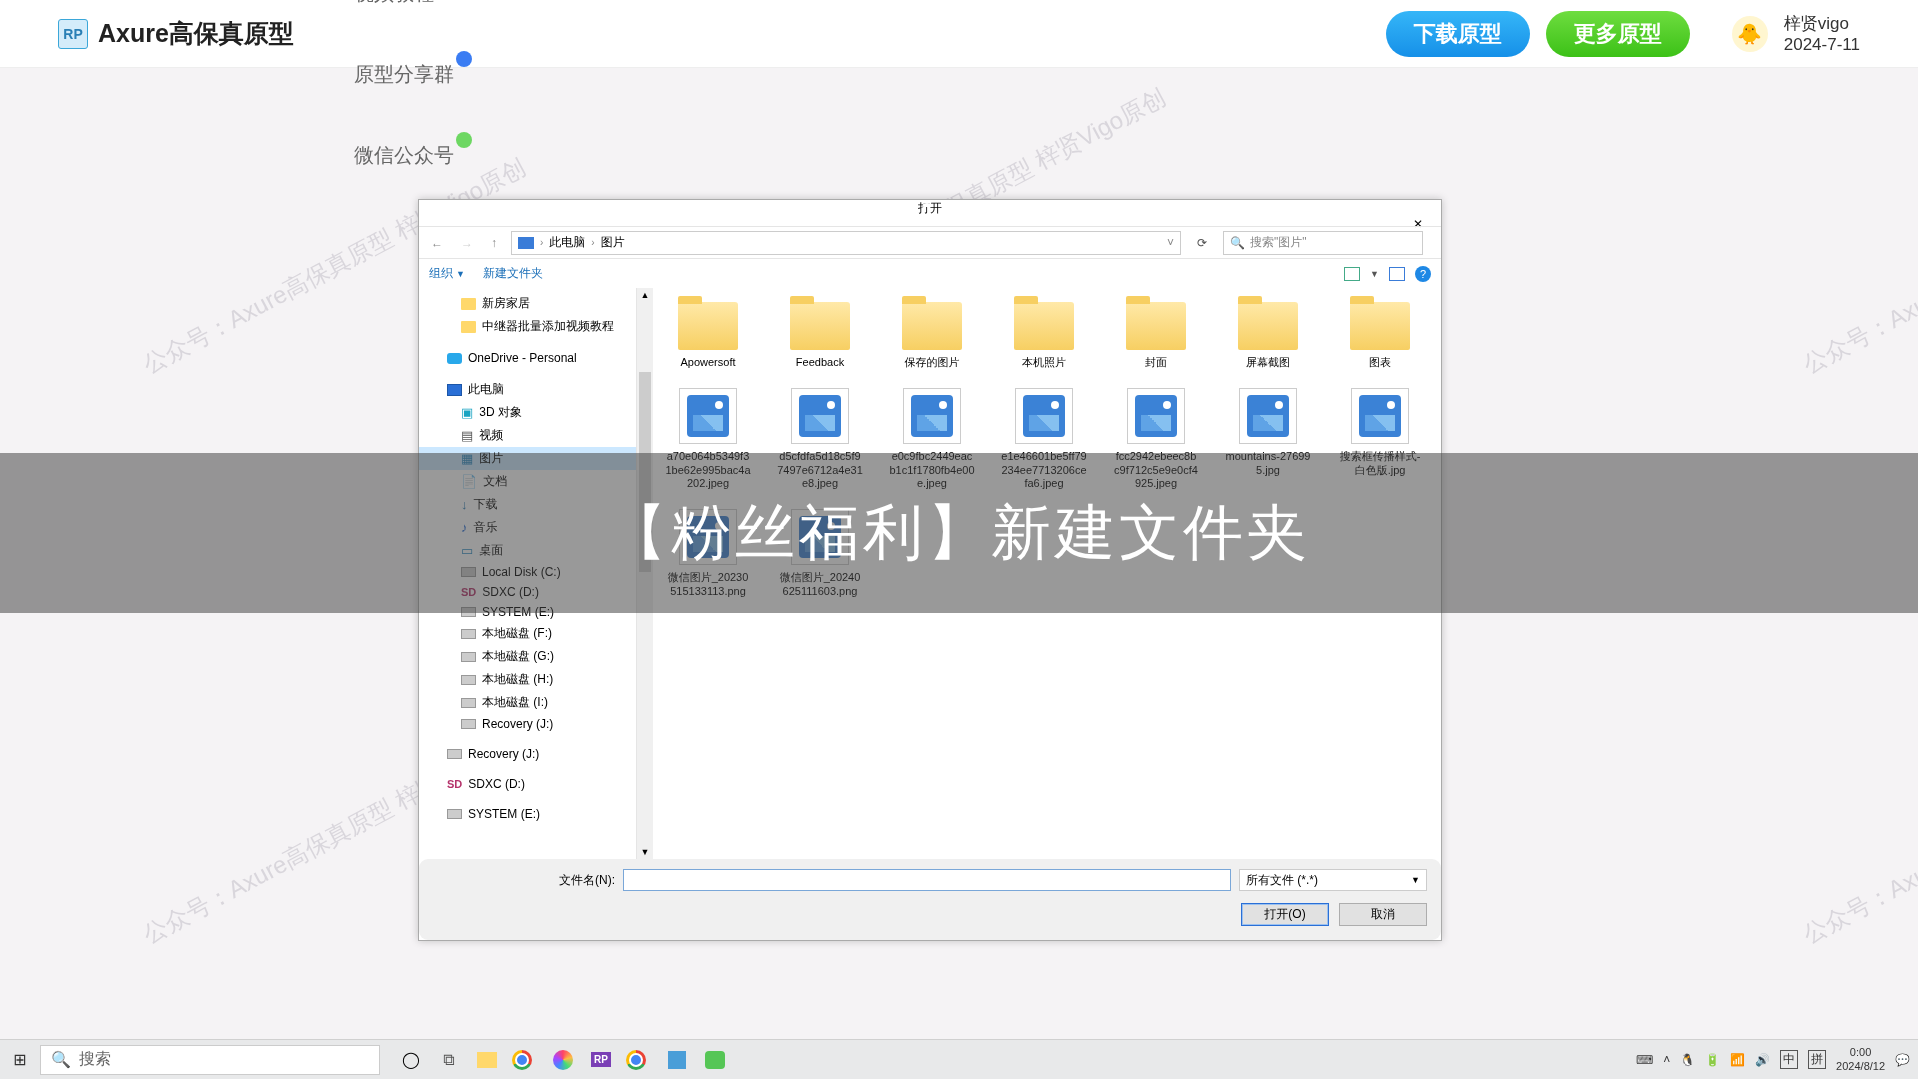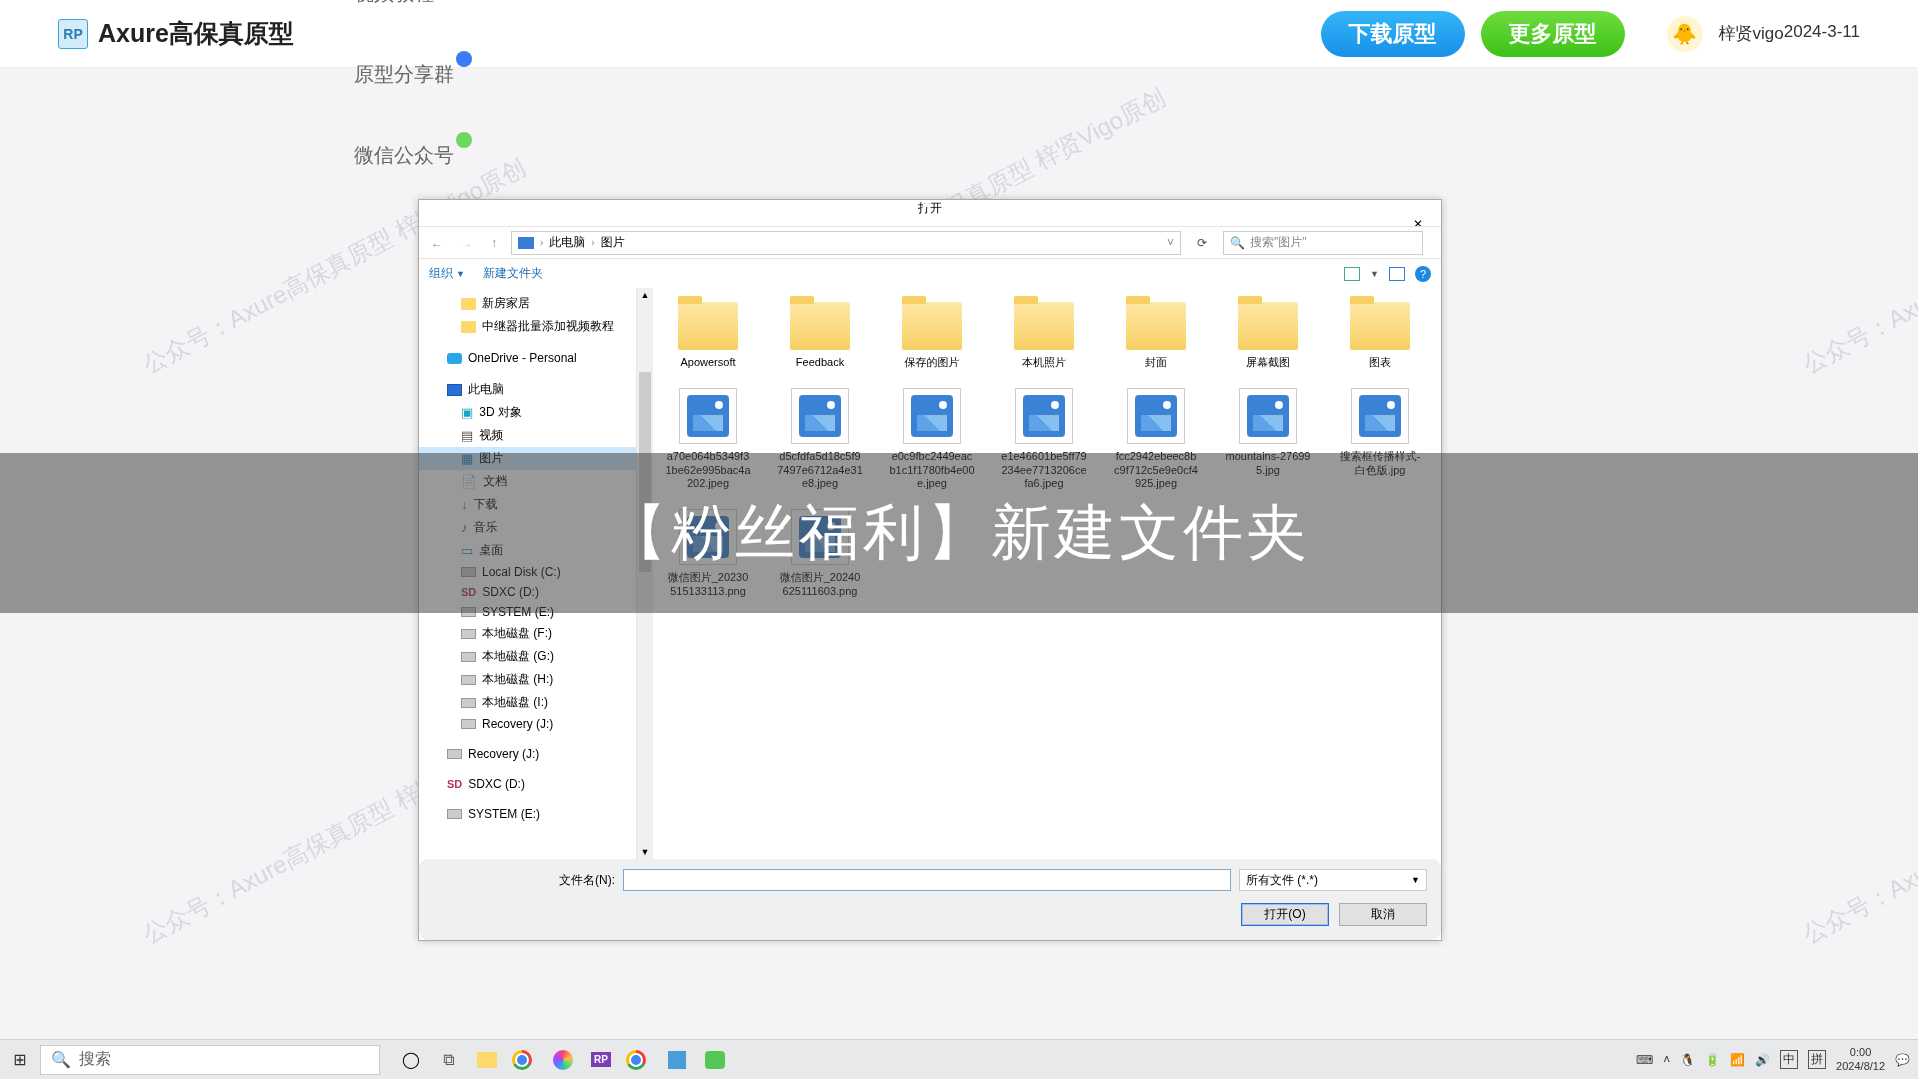--- a/index.html
+++ b/index.html
@@ -14,21 +14,21 @@
 .nav-item { font-size: 20px; color: #666; position: relative; cursor: pointer; }
 .nav-badge { position: absolute; top: -10px; right: -18px; width: 16px; height: 16px; border-radius: 50%; }
 .badge-pink { background: #f0b8e8; }
 .badge-red { background: #f14c2e; }
 .badge-blue { background: #3a7cf3; }
 .badge-green { background: #6dd762; }
 .header-right { margin-left: auto; display: flex; align-items: center; gap: 16px; }
 .btn-download { background: linear-gradient(180deg,#35b6f8,#1690e8); color: #fff; font-size: 22px; font-weight: bold; padding: 8px 28px; border-radius: 24px; border: none; cursor: pointer; }
 .btn-more { background: linear-gradient(180deg,#6edd3f,#3cc117); color: #fff; font-size: 22px; font-weight: bold; padding: 8px 28px; border-radius: 24px; border: none; cursor: pointer; }
 .avatar { width: 36px; height: 36px; border-radius: 50%; background: #fff6d0; display: flex; align-items: center; justify-content: center; font-size: 20px; margin-left: 26px; }
-.user-info { display: flex; flex-direction: row; font-size: 17px; color: #333; }
+.user-info { display: flex; flex-direction: column; font-size: 17px; color: #333; }
 
 
 .watermark { position: absolute; color: #d9d6dc; font-size: 24px; transform: rotate(-28deg); pointer-events: none; white-space: nowrap; }
 
 
 .dialog { position: absolute; left: 418px; top: 199px; width: 1024px; height: 742px; background: #fff; border: 1px solid #aaa; box-shadow: 0 0 8px rgba(0,0,0,0.2); display: flex; flex-direction: column; font-size: 12px; }
 .dlg-title { height: 26px; display: flex; align-items: center; padding: 0 8px; flex-direction: column; }
 .chrome-icon { width: 14px; height: 14px; border-radius: 50%; background: conic-gradient(#ea4335 0 120deg,#34a853 120deg 240deg,#fbbc05 240deg 360deg); position: relative; margin-right: 6px; }
 .chrome-icon::after { content:""; position:absolute; inset:3px; background:#4285f4; border-radius:50%; border:2px solid #fff; }
 .dlg-close { margin-left: auto; width: 30px; text-align: center; cursor: pointer; }
@@ -111,21 +111,21 @@
     <div class="nav-item"><span>视频教程</span><span class="nav-badge badge-red"></span></div>
     <div class="nav-item"><span>原型分享群</span><span class="nav-badge badge-blue"></span></div>
     <div class="nav-item"><span>微信公众号</span><span class="nav-badge badge-green"></span></div>
   </div>
   <div class="header-right">
     <button class="btn-download">下载原型</button>
     <button class="btn-more">更多原型</button>
     <div class="avatar">🐥</div>
     <div class="user-info">
       <span>梓贤vigo</span>
-      <span>2024-3-11</span>
+      <span>2024-7-11</span>
     </div>
   </div>
 </div>
 
 <div class="watermark" style="left:120px; top:250px">公众号：Axure高保真原型 梓贤Vigo原创</div>
 <div class="watermark" style="left:760px; top:180px">公众号：Axure高保真原型 梓贤Vigo原创</div>
 <div class="watermark" style="left:120px; top:820px">公众号：Axure高保真原型 梓贤Vigo原创</div>
 <div class="watermark" style="left:1780px; top:250px">公众号：Axure高保真原型 梓贤Vigo原创</div>
 <div class="watermark" style="left:1780px; top:820px">公众号：Axure高保真原型 梓贤Vigo原创</div>
 

